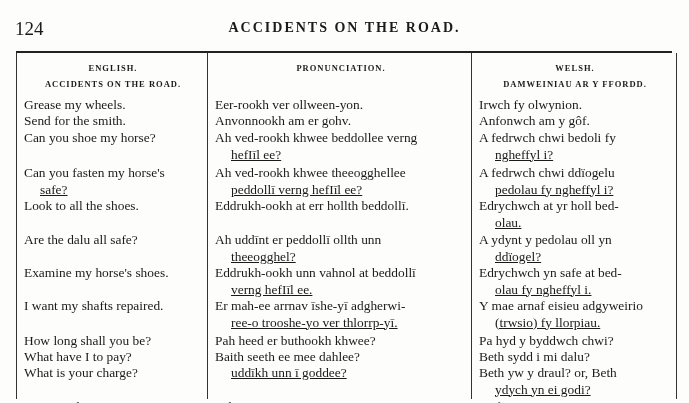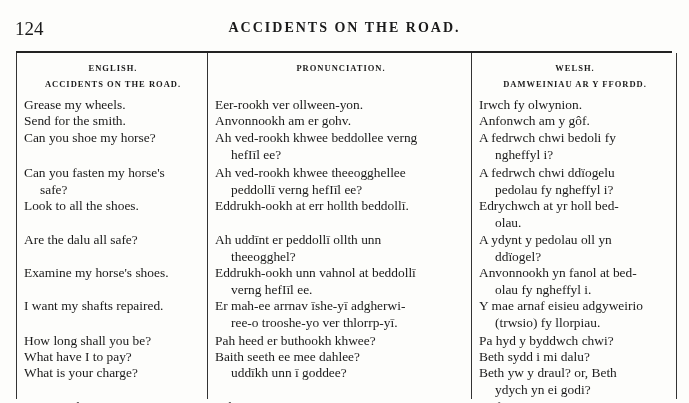--- a/index.html
+++ b/index.html
@@ -14,21 +14,21 @@
   .table { position:absolute; left:16px; top:51px; width:656px; height:346px;
     border-top:2px solid #222; }
   .vline { position:absolute; top:0; width:1px; background:#333; height:346px; }
   .col { position:absolute; top:0; font-family:"Liberation Serif", serif; font-size:13.4px; }
   .col-head { text-align:center; font-size:8.5px; font-weight:bold; letter-spacing:1px; height:14px; line-height:14px; margin-top:8px; }
   .sub-head { text-align:center; font-weight:bold; height:18px; line-height:18px; }
   .sub-head.caps { font-size:8.5px; letter-spacing:1px; }
   .sub-head.big { font-size:13.5px; }
   .row { position:absolute; left:0; right:0; line-height:16.5px; }
   .row .l { display:block; white-space:nowrap; }
-  .row .l.ind { padding-left:16px; }
+  .row .l.ind { padding-left:16px;text-decoration:underline; }
 </style>
 </head>
 <body>
 
 <div class="page-num">124</div>
 <div class="running-head">ACCIDENTS ON THE ROAD.</div>
 
 <div class="table">
   <div class="vline" style="left:0;"></div>
   <div class="vline" style="left:191px;"></div>
@@ -141,21 +141,21 @@
       </div>
     <div class="row" style="top:145px">
         <span class="l">Edrychwch at yr holl bed-</span>
         <span class="l ind">olau.</span>
       </div>
     <div class="row" style="top:179px">
         <span class="l">A ydynt y pedolau oll yn</span>
         <span class="l ind">ddïogel?</span>
       </div>
     <div class="row" style="top:212px">
-        <span class="l">Anvonnookh yn fanol at bed-</span>
+        <span class="l">Edrychwch yn safe at bed-</span>
         <span class="l ind">olau fy ngheffyl i.</span>
       </div>
     <div class="row" style="top:245px">
         <span class="l">Y mae arnaf eisieu adgyweirio</span>
         <span class="l ind">(trwsio) fy llorpiau.</span>
       </div>
     <div class="row" style="top:280px">
         <span class="l">Pa hyd y byddwch chwi?</span>
       </div>
     <div class="row" style="top:296px">

